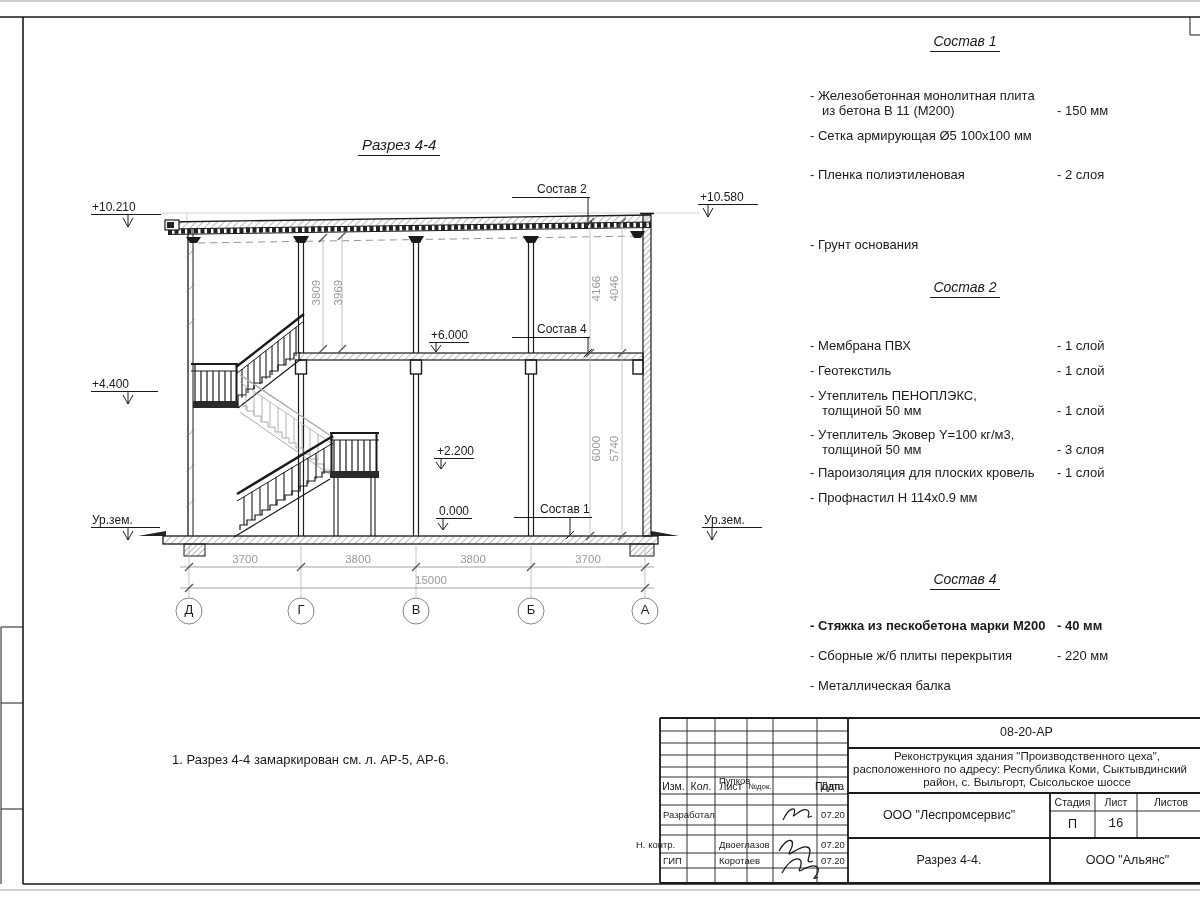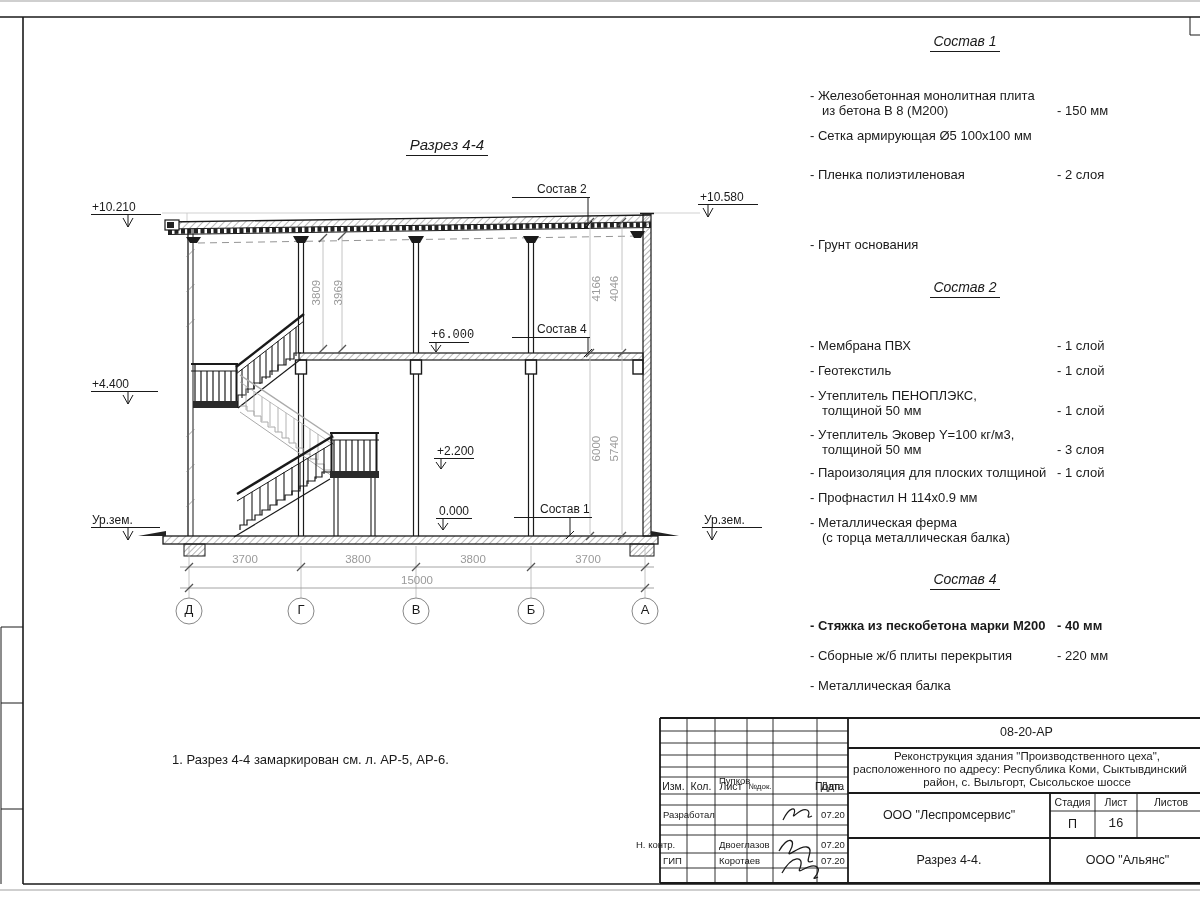--- a/index.html
+++ b/index.html
@@ -11,21 +11,21 @@
   .dimtx{color:#9a9a9a;font-size:11.5px;}
   .rot{transform:rotate(-90deg);transform-origin:center;}
   .ev{font-size:12px;}
   .call{font-size:12px;}
   .axl{font-size:13px;}
   .comp-title{font-size:14px;font-style:italic;text-align:center;width:170px;}
   .comp-title span{border-bottom:1px solid #1a1a1a;padding:0 3px 2px;}
   .ci{position:absolute;left:810px;width:340px;font-size:13px;}
   .ci .l2{display:block;padding-left:12px;}
   .ci .val{position:absolute;left:247px;bottom:0;}
-  .secttitle{font-size:15px;font-style:italic;width:130px;text-align:right;}
+  .secttitle{font-size:15px;font-style:italic;width:130px;text-align:left;}
   .secttitle span{border-bottom:1px solid #1a1a1a;padding:0 4px 2px;}
   .note{font-size:13px;}
   .tb{font-size:9.5px;}
   .tbh{font-size:10.5px;}
   .tbm{font-size:12.5px;}
   .tbs{font-size:11.5px;}
 </style>
 </head>
 <body>
 
@@ -350,63 +350,62 @@
   </g>
 </svg>
 
 <div class="t secttitle" style="left:358px;top:136px;"><span>Разрез 4-4</span></div>
 
 <span class="t ev" style="left:92px;top:201px;">+10.210</span>
 <span class="t ev" style="left:92px;top:378px;">+4.400</span>
 <span class="t ev" style="left:92px;top:514px;">Ур.зем.</span>
 <span class="t ev" style="left:700px;top:191px;">+10.580</span>
 <span class="t ev" style="left:704px;top:514px;">Ур.зем.</span>
-<span class="t ev" style="left:431px;top:329px;font-family:Liberation Mono, monospace;">+6.000</span>
+<span class="t ev" style="left:431px;top:329px;">+6.000</span>
 <span class="t ev" style="left:437px;top:445px;">+2.200</span>
 <span class="t ev" style="left:439px;top:505px;">0.000</span>
 
 <span class="t call" style="left:537px;top:183px;">Состав 2</span>
 <span class="t call" style="left:537px;top:323px;">Состав 4</span>
 <span class="t call" style="left:540px;top:503px;">Состав 1</span>
 
 <span class="t dimtx c" style="left:215px;top:553px;width:60px;">3700</span>
 <span class="t dimtx c" style="left:328px;top:553px;width:60px;">3800</span>
 <span class="t dimtx c" style="left:443px;top:553px;width:60px;">3800</span>
 <span class="t dimtx c" style="left:558px;top:553px;width:60px;">3700</span>
-<span class="t dimtx c" style="left:387px;top:574px;width:60px;">15000</span>
+<span class="t dimtx c" style="left:387px;top:574px;width:60px;text-align:right;">15000</span>
 
 <span class="t dimtx c rot" style="left:295px;top:286px;width:44px;">3809</span>
 <span class="t dimtx c rot" style="left:317px;top:286px;width:44px;">3969</span>
 <span class="t dimtx c rot" style="left:575px;top:282px;width:44px;">4166</span>
 <span class="t dimtx c rot" style="left:593px;top:282px;width:44px;">4046</span>
 <span class="t dimtx c rot" style="left:575px;top:442px;width:44px;">6000</span>
 <span class="t dimtx c rot" style="left:593px;top:442px;width:44px;">5740</span>
 
 <span class="t axl c" style="left:176px;top:603px;width:26px;">Д</span>
 <span class="t axl c" style="left:288px;top:603px;width:26px;">Г</span>
 <span class="t axl c" style="left:403px;top:603px;width:26px;">В</span>
 <span class="t axl c" style="left:518px;top:603px;width:26px;">Б</span>
 <span class="t axl c" style="left:632px;top:603px;width:26px;">А</span>
 
 <span class="t note" style="left:172px;top:753px;">1. Разрез 4-4 замаркирован см. л. АР-5, АР-6.</span>
 
 <div class="t comp-title" style="left:880px;top:33px;"><span>Состав 1</span></div>
-<div class="ci" style="top:88px;"><span>- Железобетонная  монолитная плита</span><span class="l2">из бетона В 8 (М200)</span><span class="val">- 150 мм</span></div>
+<div class="ci" style="top:88px;"><span>- Железобетонная  монолитная плита</span><span class="l2">из бетона В 11 (М200)</span><span class="val">- 150 мм</span></div>
 <div class="ci" style="top:128px;"><span>- Сетка армирующая Ø5 100х100 мм</span><span class="val"></span></div>
 <div class="ci" style="top:167px;"><span>- Пленка полиэтиленовая</span><span class="val">- 2 слоя</span></div>
 <div class="ci" style="top:237px;"><span>- Грунт основания</span></div>
 
 <div class="t comp-title" style="left:880px;top:279px;"><span>Состав 2</span></div>
 <div class="ci" style="top:338px;"><span>- Мембрана ПВХ</span><span class="val">- 1 слой</span></div>
 <div class="ci" style="top:363px;"><span>- Геотекстиль</span><span class="val">- 1 слой</span></div>
 <div class="ci" style="top:388px;"><span>- Утеплитель ПЕНОПЛЭКС,</span><span class="l2">толщиной 50 мм</span><span class="val">- 1 слой</span></div>
 <div class="ci" style="top:427px;"><span>- Утеплитель Эковер Y=100 кг/м3,</span><span class="l2">толщиной 50 мм</span><span class="val">- 3 слоя</span></div>
-<div class="ci" style="top:465px;"><span>- Пароизоляция для плоских толщиной</span><span class="val">- 1 слой</span></div>
+<div class="ci" style="top:465px;"><span>- Пароизоляция для плоских кровель</span><span class="val">- 1 слой</span></div>
 <div class="ci" style="top:490px;"><span>- Профнастил Н 114х0.9 мм</span></div>
-<div class="ci" style="top:515px;"><span>- Металлическая ферма</span><span class="l2">(с торца металлическая балка)</span></div>
 
 <div class="t comp-title" style="left:880px;top:571px;"><span>Состав 4</span></div>
 <div class="ci" style="top:618px;font-weight:bold;"><span>- Стяжка из пескобетона марки М200</span><span class="val">- 40 мм</span></div>
 <div class="ci" style="top:648px;"><span>- Сборные ж/б плиты перекрытия</span><span class="val">- 220 мм</span></div>
 <div class="ci" style="top:678px;"><span>- Металлическая балка</span></div>
 
 <span class="t tbm c" style="left:900px;top:725px;width:253px;">08-20-АР</span>
 <span class="t tbs c" style="left:849px;top:750px;width:356px;">Реконструкция здания "Производственного цеха",</span>
 <span class="t tbs" style="left:853px;top:763px;">расположенного по адресу: Республика Коми, Сыктывдинский</span>
 <span class="t tbs c" style="left:849px;top:776px;width:356px;">район, с. Выльгорт, Сысольское шоссе</span>

